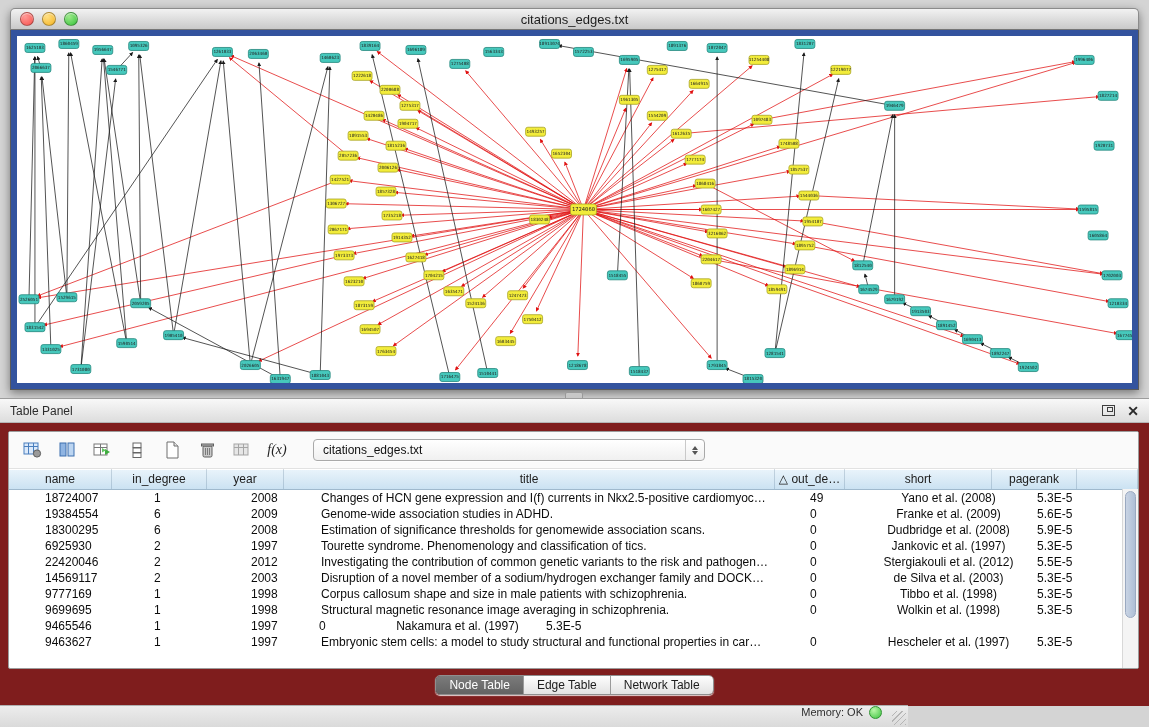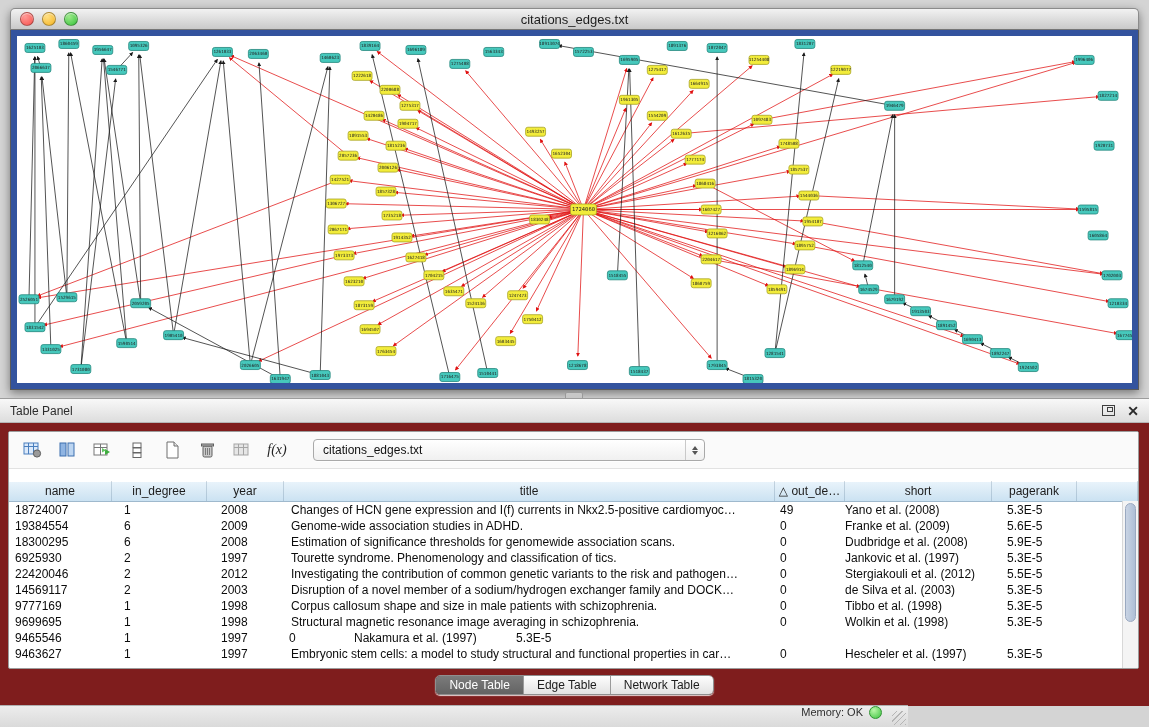--- a/index.html
+++ b/index.html
@@ -28,45 +28,45 @@
     border:1px solid #9a9a9a;border-radius:2px;}
   
   .table-panel{position:absolute;left:0;top:398px;width:1149px;height:307px;background:#7f1d1d;border-top:1px solid #9c9c9c;}
   .panel-header{height:24px;background:linear-gradient(#f8f8f8,#dddddd);border-bottom:1px solid #b5b5b5;
     display:flex;align-items:center;padding:0 10px;box-sizing:border-box;}
   .panel-title{font-size:12px;color:#2c2c2c;flex:1;}
   .undock-icon{width:11px;height:9px;border:1px solid #3f3f3f;position:relative;margin-right:12px;cursor:pointer;}
   .undock-icon:after{content:"";position:absolute;right:1px;top:1px;width:4px;height:3px;border:1px solid #3f3f3f;}
   .close-x{font-size:14px;font-weight:bold;color:#2b2b2b;cursor:pointer;line-height:14px;}
   .panel-content{position:absolute;left:8px;top:32px;width:1131px;height:238px;background:#fff;
-    border:1px solid #9c9c9c;border-radius:2px;box-sizing:border-box;display:flex;flex-direction:column;overflow:hidden;gap:12px;}
+    border:1px solid #9c9c9c;border-radius:2px;box-sizing:border-box;display:flex;flex-direction:column;overflow:hidden;}
   
   .toolbar{height:36px;min-height:36px;display:flex;align-items:center;gap:9px;padding:0 10px;background:#fafafa;border-bottom:1px solid #e2e2e2;}
   .tbi{width:26px;height:24px;display:flex;align-items:center;justify-content:center;cursor:pointer;}
   .fx{font-family:"Liberation Serif",serif;font-style:italic;font-size:14px;color:#222;}
   .dropdown{margin-left:14px;width:392px;height:22px;border:1px solid #a9a9a9;border-radius:4px;
     background:linear-gradient(#ffffff,#f0f0f0);display:flex;align-items:center;font-size:12px;color:#111;
     padding-left:9px;box-sizing:border-box;cursor:pointer;box-shadow:0 1px 0 rgba(255,255,255,.7);}
   .dd-text{flex:1;}
   .dd-stepper{width:18px;height:100%;display:flex;flex-direction:column;align-items:center;justify-content:center;gap:1px;border-left:1px solid #c9c9c9;}
   .tri-up{width:0;height:0;border-left:3.5px solid transparent;border-right:3.5px solid transparent;border-bottom:4px solid #555;}
   .tri-down{width:0;height:0;border-left:3.5px solid transparent;border-right:3.5px solid transparent;border-top:4px solid #555;}
   
   .table-wrap{flex:1;position:relative;overflow:hidden;}
   .thead{display:flex;height:20px;background:linear-gradient(#eaf4fb,#cbe2f2);border-bottom:1px solid #9fb9cd;box-shadow:inset 0 1px 0 #fff;}
   .th{font-size:12px;color:#1c1c1c;display:flex;align-items:center;justify-content:center;
     border-right:1px solid rgba(80,110,140,.25);box-sizing:border-box;white-space:nowrap;overflow:hidden;cursor:pointer;}
-  .tr{display:flex;height:16px;line-height:16px;font-size:12px;color:#0c0c0c;cursor:default;}
+  .tr{display:flex;height:16px;line-height:16px;font-size:12px;color:#0c0c0c;cursor:default;padding-left:30px;}
   .td{box-sizing:border-box;white-space:nowrap;overflow:hidden;}
   .c0{width:103px;padding-left:6px;}
   .c1{width:95px;padding-left:12px;}
   .c2{width:77px;padding-left:14px;}
   .c3{width:491px;padding-left:7px;}
   .c4{width:70px;padding-left:5px;}
-  .c5{width:147px;text-align:left;}
+  .c5{width:147px;text-align:center;}
   .c6{width:85px;padding-left:15px;}
   .cfill{flex:1;}
   .th.c0,.th.c1,.th.c2,.th.c3,.th.c4,.th.c5,.th.c6{padding:0;text-align:right;}
   .vscroll{position:absolute;right:0;top:20px;bottom:0;width:15px;background:#f4f4f4;border-left:1px solid #d8d8d8;}
   .vthumb{position:absolute;left:2px;right:2px;top:2px;height:70%;border-radius:6px;
     background:linear-gradient(90deg,#c9d4e4,#aebfd6);border:1px solid #9aa9c0;cursor:grab;}
   
   .tabs-row{position:absolute;left:0;right:0;top:276px;display:flex;justify-content:center;}
   .seg{display:inline-flex;border:1px solid #8f8f8f;border-radius:5px;overflow:hidden;box-shadow:0 1px 1px rgba(255,255,255,.8);}
   .tab{font-size:12px;padding:2px 13px;background:linear-gradient(#fdfdfd,#e2e2e2);color:#1c1c1c;border-right:1px solid #9a9a9a;cursor:pointer;}

